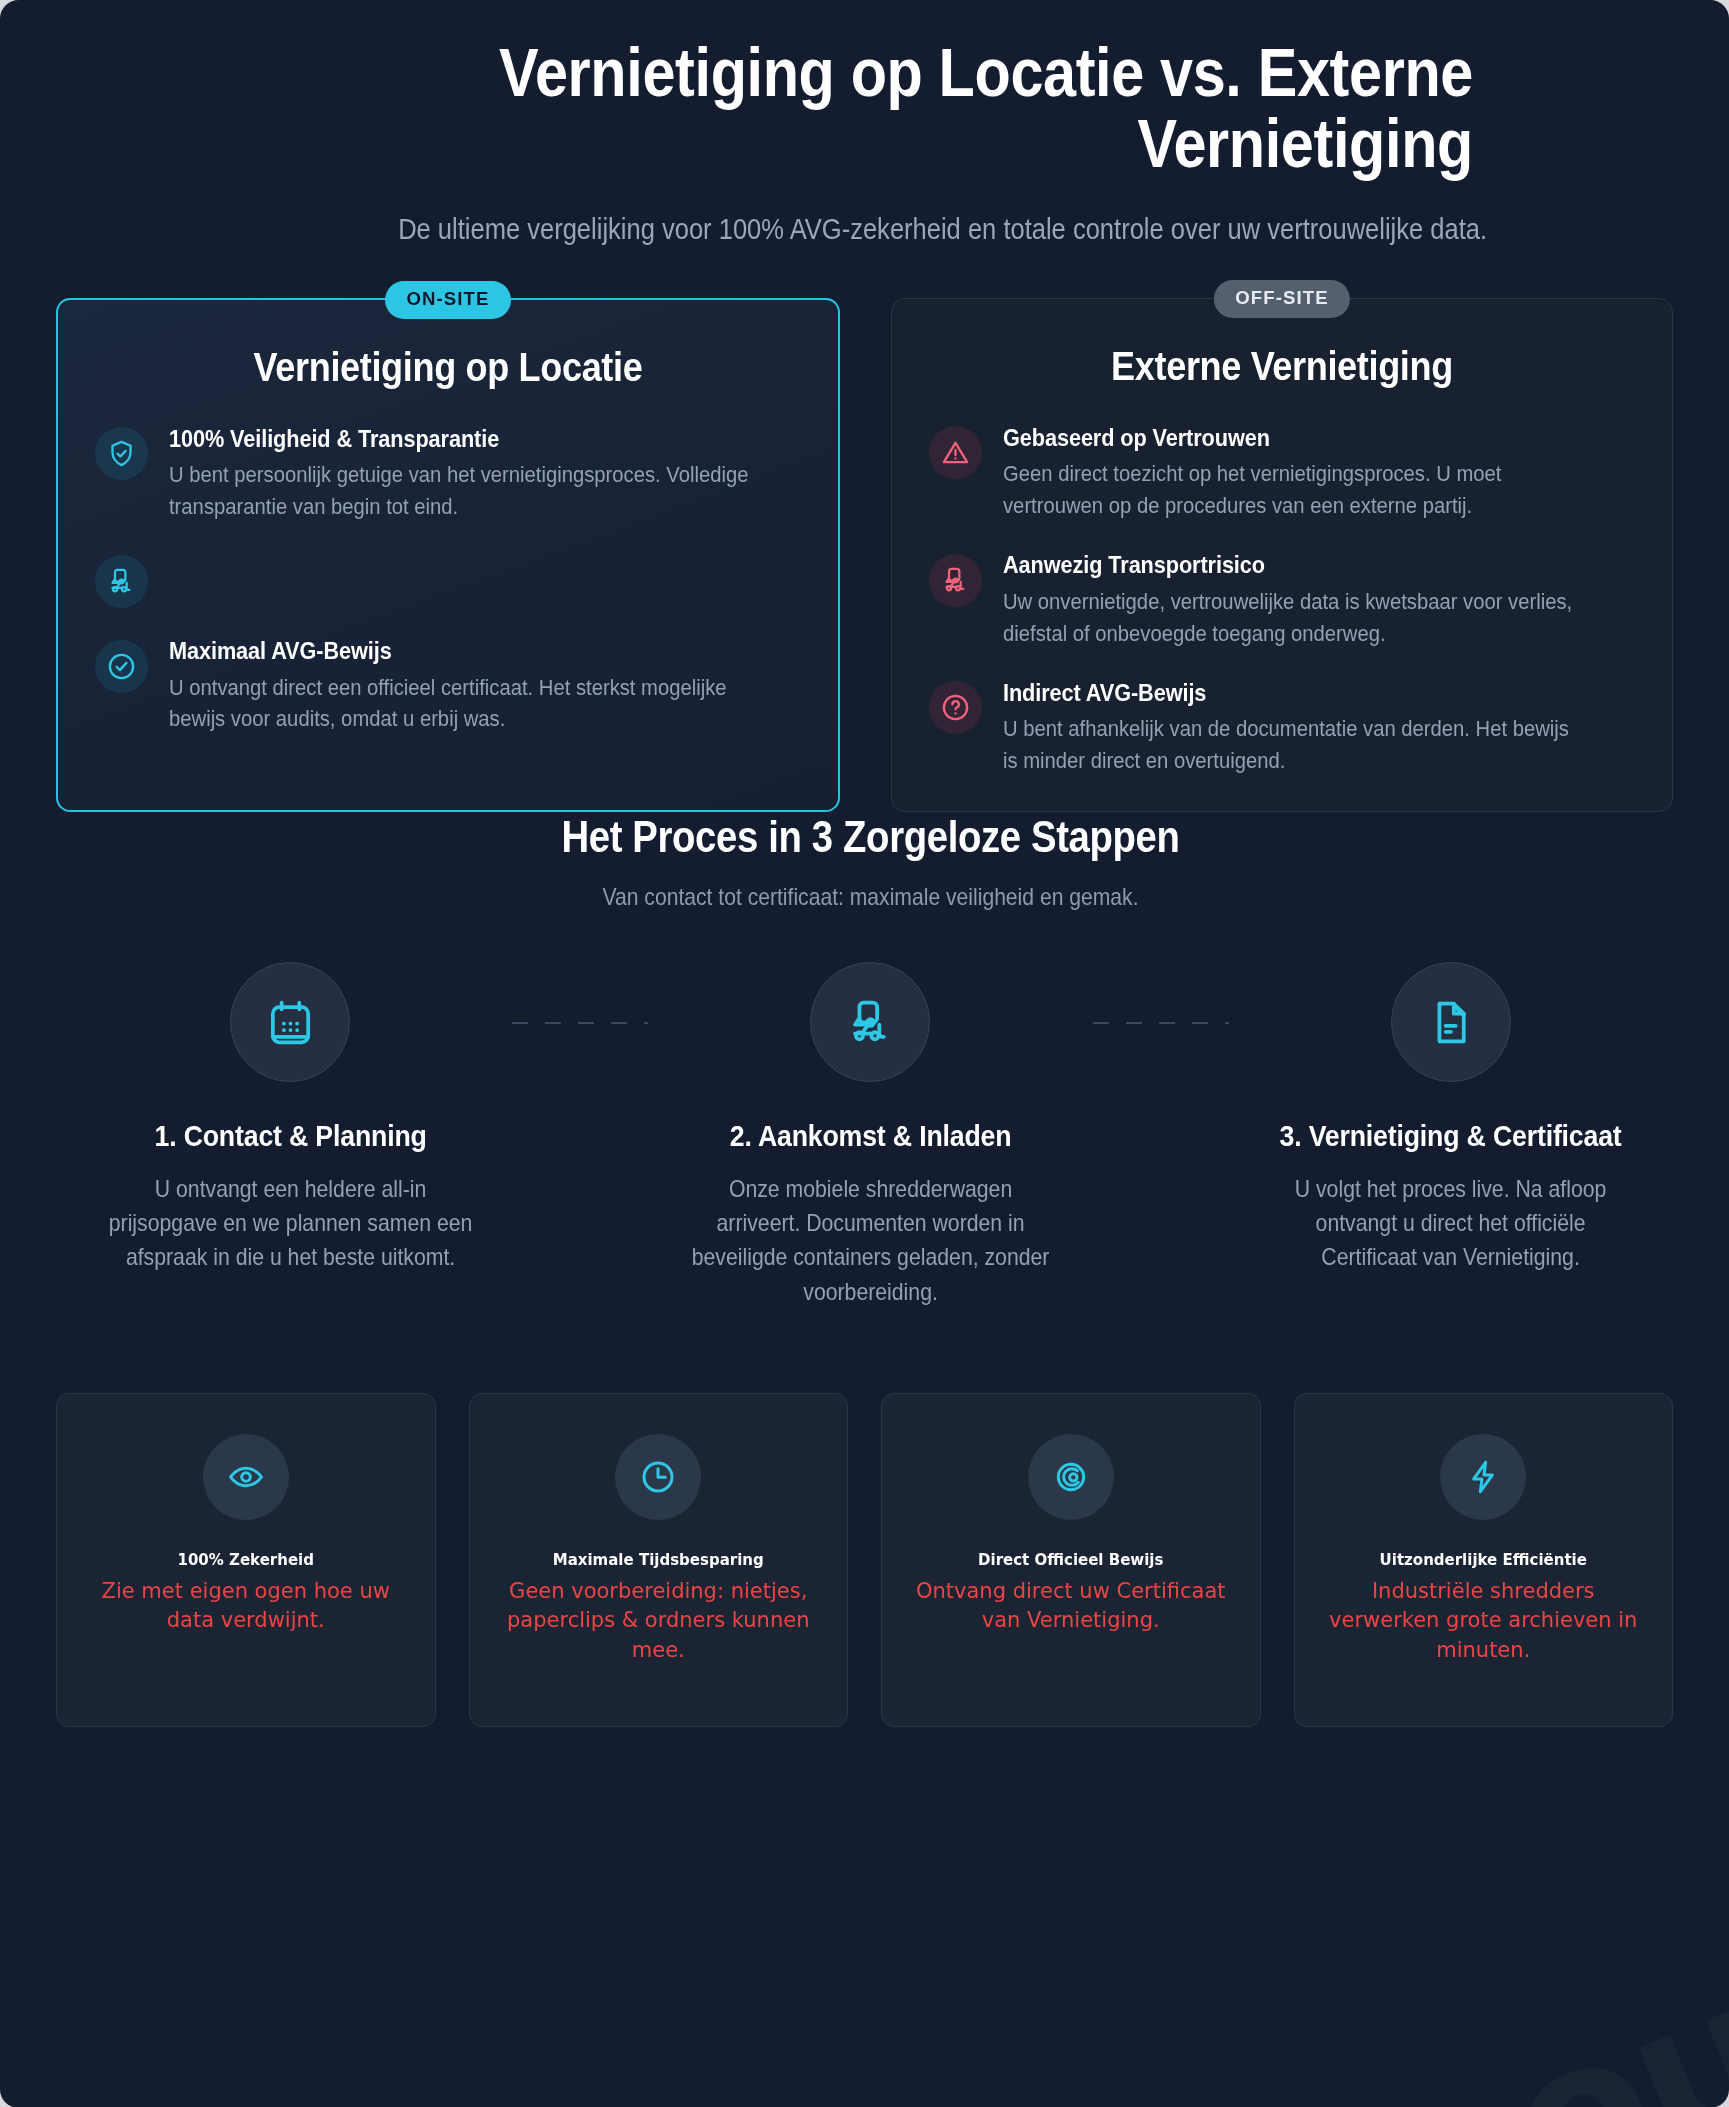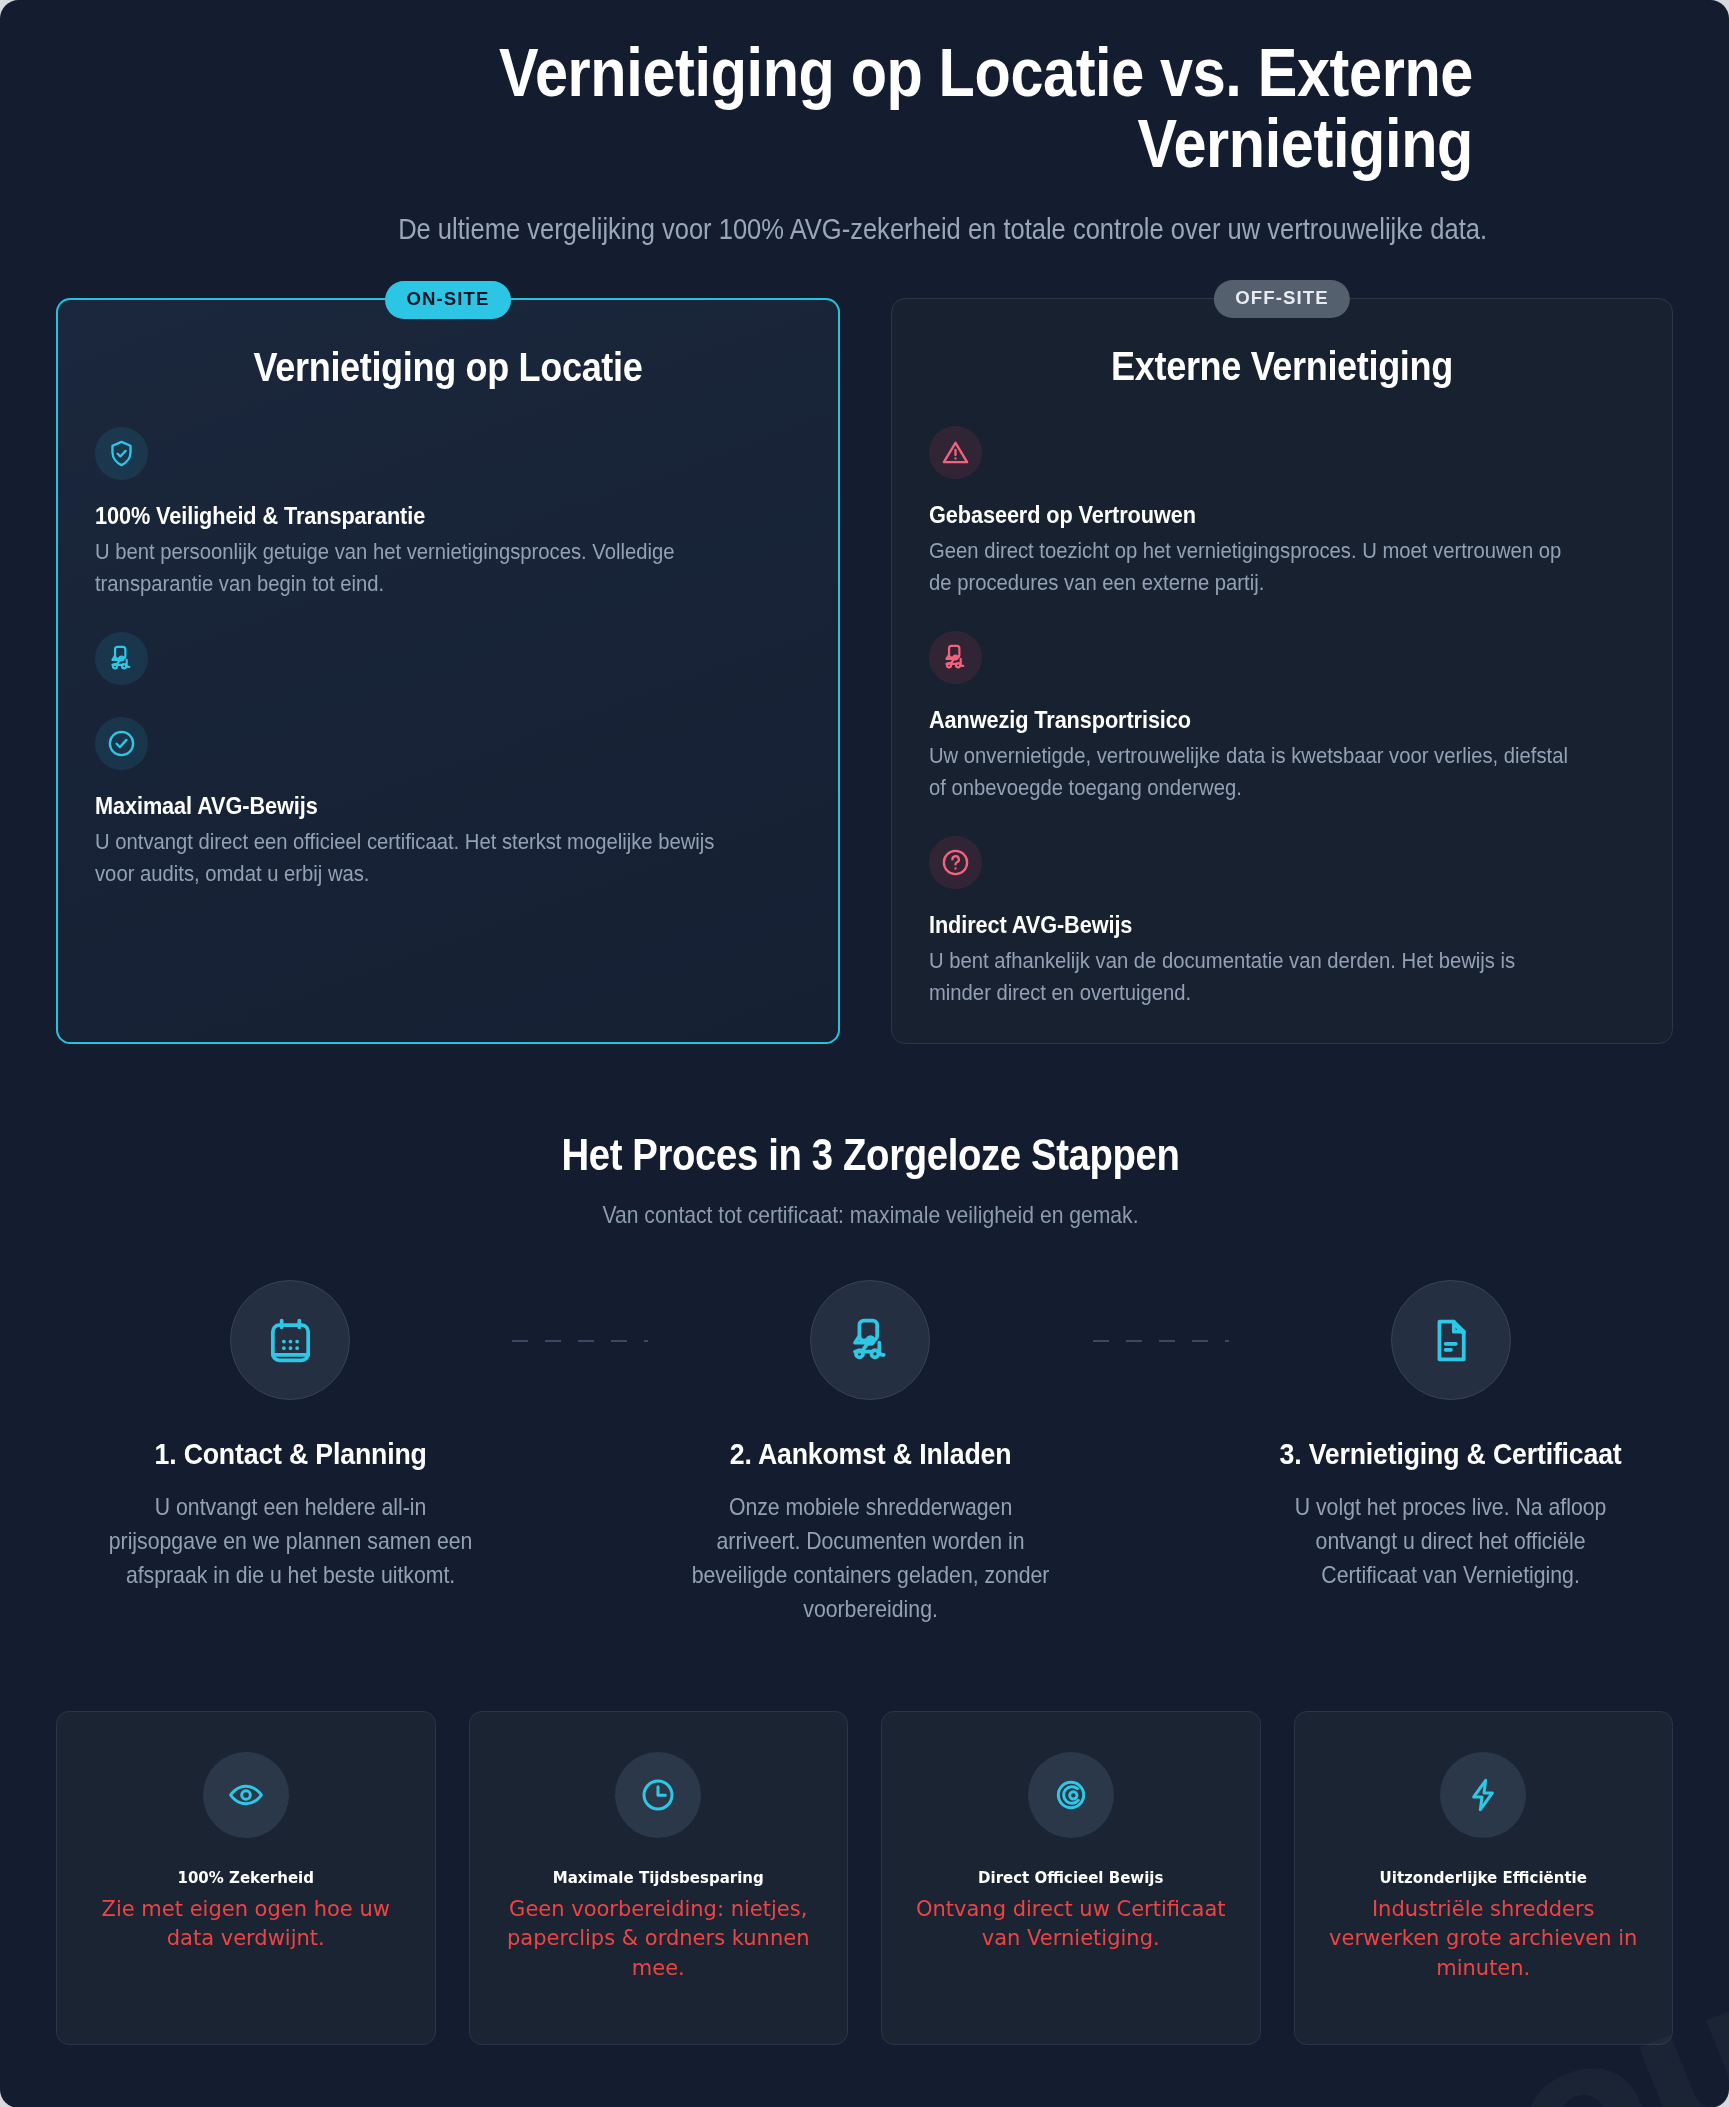--- a/index.html
+++ b/index.html
@@ -72,21 +72,21 @@
   .badge.cyan { background: #2cc6e4; color: #10192b; }
   .badge.gray { background: #55606f; color: #e8ecf2; }
 
   .ccard h2 {
     text-align: center; color: #ffffff;
     font-size: 41px; font-weight: 700; letter-spacing: -0.4px;
     margin-bottom: 33px;
     transform: scaleX(0.88); transform-origin: center;
   }
 
-  .feat { display: flex; gap: 21.4px; margin-bottom: 29px; flex-direction: column; }
+  .feat { display: flex; gap: 21.4px; margin-bottom: 29px; }
   .feat:last-child { margin-bottom: 0; }
   .fic {
     flex: 0 0 auto;
     width: 53px; height: 53px; border-radius: 50%;
     display: flex; align-items: center; justify-content: center;
     margin-top: 2.9px;
   }
   .fic.cy { background: rgba(34,160,196,0.15); }
   .fic.rd { background: rgba(224,60,100,0.13); }
   .ftxt { flex: 1 1 auto; padding-top: 1.4px; }
@@ -94,21 +94,21 @@
     font-size: 23.6px; font-weight: 700; color: #ffffff;
     margin-bottom: 6.4px; letter-spacing: -0.1px;
     transform: scaleX(0.92); transform-origin: left center;
   }
   .ftxt p {
     font-size: 22px; line-height: 1.45; color: #93a1b5;
     transform: scaleX(0.92); transform-origin: left center;
   }
 
   
-  .proc { margin-top: 86px; text-align: center; padding-left: 12px; }
+  .proc { text-align: center; padding-left: 12px; }
   .proc > h2 {
     font-size: 44px; font-weight: 700; color: #ffffff; letter-spacing: -0.4px;
     transform: scaleX(0.87); transform-origin: center;
   }
   .proc > p {
     margin-top: 21.4px; font-size: 24px; color: #8d9bb0;
     transform: scaleX(0.88); transform-origin: center;
   }
   .steps {
     display: flex; align-items: flex-start;

